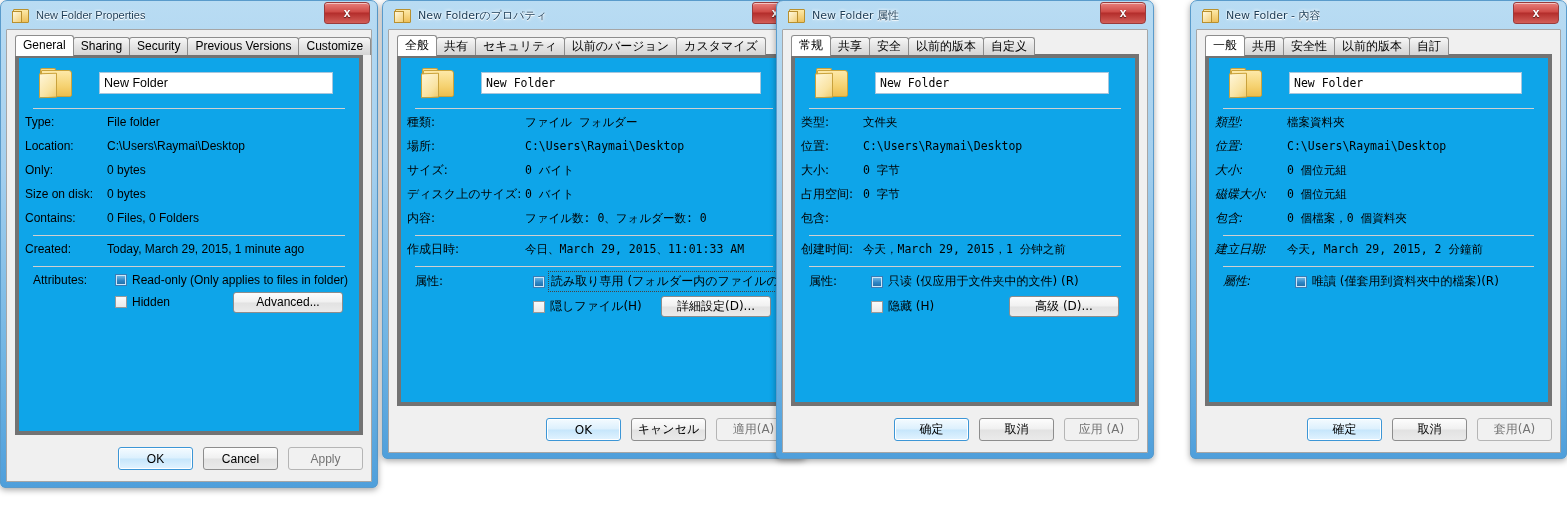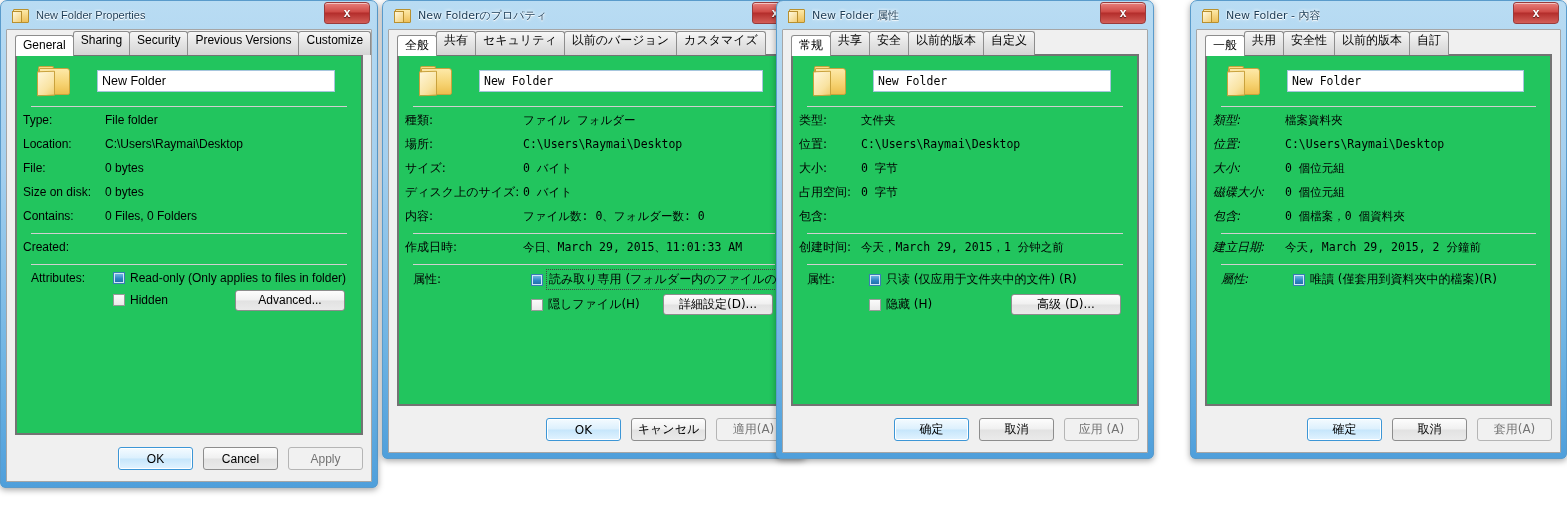--- a/index.html
+++ b/index.html
@@ -44,34 +44,34 @@
   .client{
     background:#f0f0f0;border:1px solid #a6a6a6;
     height:calc(100% - 28px);
     box-sizing:border-box;position:relative;
     border-radius:1px;
   }
 
   
   .tabstrip{position:absolute;left:8px;top:5px;right:8px;height:20px;display:flex;align-items:flex-end;z-index:3;}
   .tab{
-    height:24px;line-height:17px;padding:0 7px;margin-right:-1px;
+    height:18px;line-height:17px;padding:0 7px;margin-right:-1px;
     border:1px solid #8d8d8d;border-bottom:none;
     border-radius:3px 3px 0 0;
     background:linear-gradient(180deg,#f7f7f7 0%,#e6e6e6 45%,#d4d4d4 100%);
     font-size:12px;color:#000;white-space:nowrap;box-sizing:border-box;
     cursor:default;
   }
   .tab.sel{
     height:21px;line-height:19px;background:#fff;border-color:#8d8d8d;
     position:relative;z-index:4;margin-bottom:-1px;
   }
   .tabpage{
     position:absolute;left:8px;right:8px;top:24px;bottom:46px;
-    background:#22c55e;border:2px solid #737373;box-sizing:border-box;
+    background:#0ea5e9;border:4px solid #737373;box-sizing:border-box;
   }
 
   
   .folder-row{display:flex;align-items:center;padding:10px 12px 4px 12px;}
   .folder-ico{width:34px;height:30px;position:relative;margin-left:8px;flex:0 0 auto;}
   .nameinput{
     flex:1 1 auto;margin-left:26px;margin-right:14px;height:22px;
     border:1px solid #a7c6dd;box-sizing:border-box;background:#fff;
     font-size:12.5px;color:#000;padding:0 4px;line-height:20px;
     outline:none;
@@ -174,38 +174,39 @@
         <div class="info w-en">
             <div class="irow">
         <span class="ilabel">Type:</span>
         <span class="ival">File folder</span>
       </div>
             <div class="irow">
         <span class="ilabel">Location:</span>
         <span class="ival">C:\Users\Raymai\Desktop</span>
       </div>
             <div class="irow">
-        <span class="ilabel">File:</span>
+        <span class="ilabel">Only:</span>
         <span class="ival">0 bytes</span>
       </div>
             <div class="irow">
         <span class="ilabel">Size on disk:</span>
         <span class="ival">0 bytes</span>
       </div>
             <div class="irow">
         <span class="ilabel">Contains:</span>
         <span class="ival">0 Files, 0 Folders</span>
       </div>
           </div>
 
         <div class="sep"></div>
 
         <div class="info w-en">
           <div class="irow">
             <span class="ilabel">Created:</span>
+            <span class="ival">Today, March 29, 2015, 1 minute ago</span>
           </div>
         </div>
 
         <div class="sep"></div>
 
         <div class="attrs w-en" style="position:relative;">
           <div class="attrrow">
             <span class="ilabel">Attributes:</span>
             <span class="cb filled"></span>
             <span class="cblabel">Read-only (Only applies to files in folder)</span>

